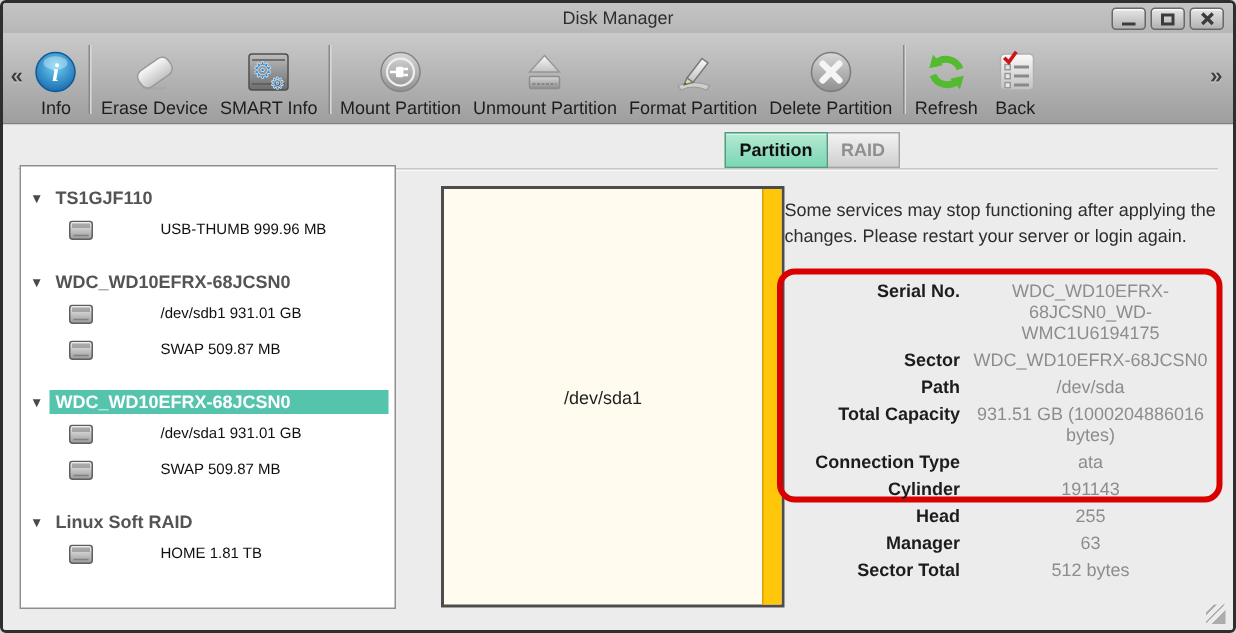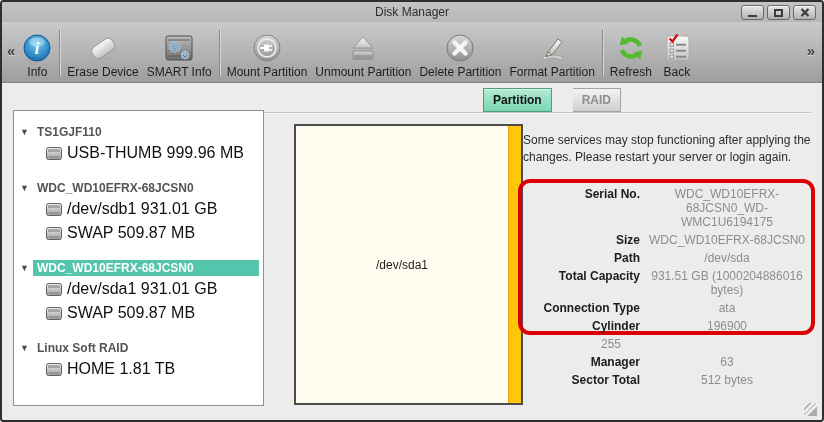--- a/index.html
+++ b/index.html
@@ -34,35 +34,35 @@
   .tb-spacer{ flex:1; }
 
   
   .content{ position:absolute; top:81px; left:0; right:0; bottom:0; background:#ececec; }
 
   .tabs{ position:absolute; left:481px; top:5px; display:flex; z-index:2; }
   .tab{ height:24px; line-height:22px; padding:0 9px; font-size:12px; font-weight:bold; }
   .tab.active{ background:linear-gradient(#b4e9d2,#7bd7b4); border:1px solid #4d9e7c; color:#101010;
                box-shadow:inset 0 1px 0 rgba(255,255,255,.5); }
   .tab.inactive{ background:linear-gradient(#f3f3f3,#cfcfcf); border:1px solid #a3a3a3;
-                 border-left:none; color:#8f8f8f;margin-left:21px; }
+                 border-left:none; color:#8f8f8f; }
   .tab-underline{ position:absolute; left:10px; right:10px; top:29px; height:1px;
                   background:#c6c6c6; box-shadow:0 1px 0 #f7f7f7; }
 
   
   .tree-panel{ position:absolute; left:11px; top:27px; width:251px; height:296px;
                background:#ffffff; border:1px solid #8f8f8f; padding:12px 4px 0 6px; overflow:hidden; }
   .tree-group{ margin-bottom:14px; }
   .tree-header{ display:flex; align-items:center; height:18px; cursor:default; }
   .tri{ font-size:9px; color:#4a4a4a; width:13px; flex-shrink:0; }
   .tree-header-label{ font-size:12px; font-weight:bold; color:#545454; padding:1px 4px; }
   .tree-header.selected .tree-header-label{ background:#55c4ad; color:#ffffff; flex:1; }
   .tree-child{ display:flex; align-items:center; height:24px; padding-left:26px; }
   .tree-child svg{ margin-right:5px; flex-shrink:0; }
-  .tree-child .tc-label{ font-size:16px; color:#101010; }
+  .tree-child .tc-label{ font-size:10px; color:#101010;margin-left:40px; }
 
   
   .partition-block{ position:absolute; left:292px; top:41px; width:229px; height:281px;
                     background:#fffcef; border:2px solid #4c4c4c; }
   .gold-strip{ position:absolute; right:0; top:0; bottom:0; width:13px; background:#ffc60a;
                border-left:1px solid #d9a400; }
   .part-label{ position:absolute; top:0; bottom:0; left:0; right:13px;
                display:flex; align-items:center; justify-content:center;
                font-size:12px; color:#1f1f1f; }
 
@@ -178,35 +178,35 @@
     <div class="tb-item">
       <svg class="tb-ic" width="34" height="32">
         <polygon points="17,5 27,16 7,16" fill="url(#lg-silver)" stroke="#979797"></polygon>
         <rect x="7" y="19" width="20" height="8" rx="1" fill="url(#lg-circle)" stroke="#8d8d8d"></rect>
         <line x1="9" y1="24" x2="25" y2="24" stroke="#7c7c7c" stroke-dasharray="2 1"></line>
       </svg>
       <span class="tb-label">Unmount Partition</span>
     </div>
 
     <div class="tb-item">
-      <svg class="tb-ic" width="34" height="32">
-        <circle cx="17" cy="16" r="13" fill="url(#lg-circle)" stroke="#7b7b7b"></circle>
-        <path d="M11.5 10.5 L22.5 21.5 M22.5 10.5 L11.5 21.5" stroke="#f5f5f5" stroke-width="4.4" stroke-linecap="round"></path>
-      </svg>
-      <span class="tb-label">Delete Partition</span>
-    </div>
-
-    <div class="tb-item">
       <svg class="tb-ic" width="36" height="32">
         <path d="M8 25 Q18 21 29 25 L27 28 Q18 24 10 28 Z" fill="#cfcfcf" stroke="#9a9a9a" stroke-width="0.8"></path>
         <polygon points="14,20 24,7 28,10 18,23" fill="url(#lg-silver)" stroke="#787878"></polygon>
         <polygon points="14,20 18,23 12,24.5" fill="#f0d9a8" stroke="#787878"></polygon>
         <polygon points="12.8,23.2 14,24.1 12,24.6" fill="#4a4a4a"></polygon>
       </svg>
       <span class="tb-label">Format Partition</span>
+    </div>
+
+    <div class="tb-item">
+      <svg class="tb-ic" width="34" height="32">
+        <circle cx="17" cy="16" r="13" fill="url(#lg-circle)" stroke="#7b7b7b"></circle>
+        <path d="M11.5 10.5 L22.5 21.5 M22.5 10.5 L11.5 21.5" stroke="#f5f5f5" stroke-width="4.4" stroke-linecap="round"></path>
+      </svg>
+      <span class="tb-label">Delete Partition</span>
     </div>
 
     <div class="tb-sep"></div>
 
     <div class="tb-item">
       <svg class="tb-ic" width="34" height="32">
         <path d="M26 14 A10 10 0 0 0 9.5 10.5" fill="none" stroke="#54bb30" stroke-width="4.6"></path>
         <polygon points="5.5,13.5 14.5,11.5 8,4.5" fill="#54bb30"></polygon>
         <path d="M8 18 A10 10 0 0 0 24.5 21.5" fill="none" stroke="#54bb30" stroke-width="4.6"></path>
         <polygon points="28.5,18.5 19.5,20.5 26,27.5" fill="#54bb30"></polygon>
@@ -325,40 +325,41 @@
     </div>
 
     <div class="notice">Some services may stop functioning after applying the changes. Please restart your server or login again.</div>
 
     <div class="details-box">
       <div class="dt-row">
         <span class="dt-label">Serial No.</span>
         <span class="dt-value">WDC_WD10EFRX-68JCSN0_WD-WMC1U6194175</span>
       </div>
       <div class="dt-row">
-        <span class="dt-label">Size</span>
+        <span class="dt-label">Sector</span>
         <span class="dt-value">WDC_WD10EFRX-68JCSN0</span>
       </div>
       <div class="dt-row">
         <span class="dt-label">Path</span>
         <span class="dt-value">/dev/sda</span>
       </div>
       <div class="dt-row">
         <span class="dt-label">Total Capacity</span>
         <span class="dt-value">931.51 GB (1000204886016 bytes)</span>
       </div>
       <div class="dt-row">
         <span class="dt-label">Connection Type</span>
         <span class="dt-value">ata</span>
       </div>
       <div class="dt-row">
         <span class="dt-label">Cylinder</span>
-        <span class="dt-value">196900</span>
-      </div>
-      <div class="dt-row">
+        <span class="dt-value">191143</span>
+      </div>
+      <div class="dt-row">
+        <span class="dt-label">Head</span>
         <span class="dt-value">255</span>
       </div>
       <div class="dt-row">
         <span class="dt-label">Manager</span>
         <span class="dt-value">63</span>
       </div>
       <div class="dt-row">
         <span class="dt-label">Sector Total</span>
         <span class="dt-value">512 bytes</span>
       </div>

